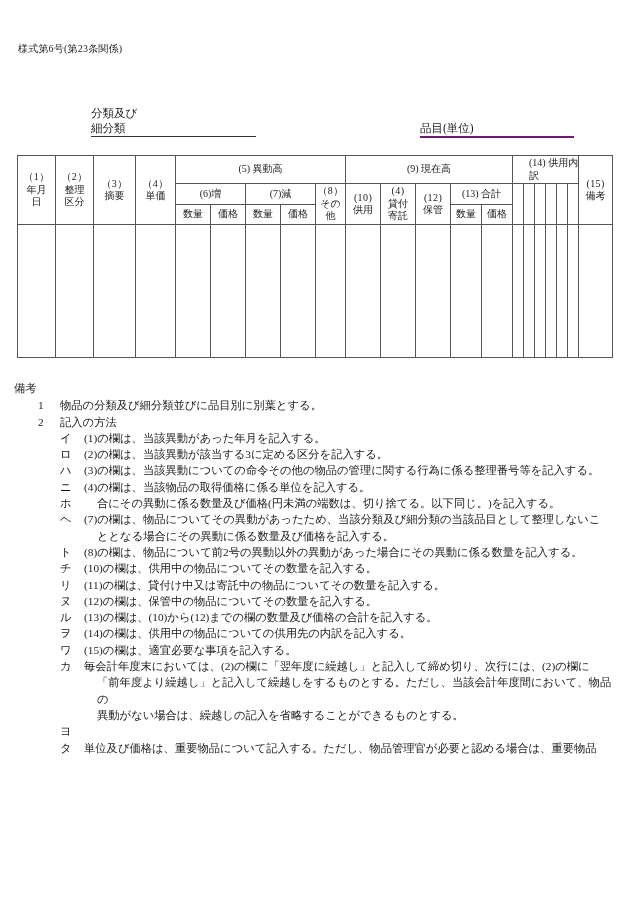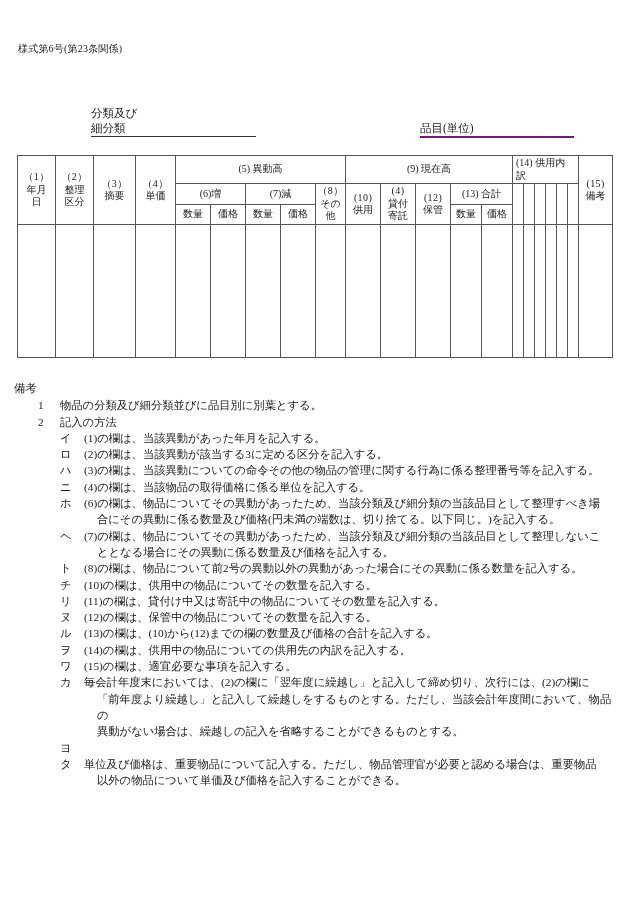--- a/index.html
+++ b/index.html
@@ -183,21 +183,21 @@
       </td>
       <td rowspan="3" class="vstack">
         <div class="num nw">（4）</div>
         <div class="nw">単価</div>
       </td>
 
       <td colspan="5" class="nw">(5) 異動高</td>
 
       <td colspan="5" class="nw">(9) 現在高</td>
 
-      <td colspan="6" rowspan="1" class="vstack" style="text-align:left;padding-left:3px">
+      <td colspan="6" rowspan="1" class="vstack" style="text-align:left;padding-left:16px">
         <div class="nw">(14) 供用内</div>
         <div class="nw">訳</div>
       </td>
 
       <td rowspan="3" class="vstack">
         <div class="num nw">(15)</div>
         <div class="nw">備考</div>
       </td>
     </tr>
 
@@ -307,21 +307,20 @@
     <div class="sub-item">
       <span class="mk">ニ</span>
       <span class="tx">
         <span>(4)の欄は、当該物品の取得価格に係る単位を記入する。</span>
       </span>
     </div>
 
     <div class="sub-item">
       <span class="mk">ホ</span>
       <span class="tx">
-        <span>(6)の欄は、物品についてその異動があったため、当該分類及び細分類の当該品目として整理すべき場</span>
         <span class="cont">合にその異動に係る数量及び価格(円未満の端数は、切り捨てる。以下同じ。)を記入する。</span>
       </span>
     </div>
 
     <div class="sub-item">
       <span class="mk">ヘ</span>
       <span class="tx">
         <span>(7)の欄は、物品についてその異動があったため、当該分類及び細分類の当該品目として整理しないこ</span>
         <span class="cont">ととなる場合にその異動に係る数量及び価格を記入する。</span>
       </span>
@@ -388,18 +387,17 @@
     <div class="sub-item">
       <span class="mk">ヨ</span>
       <span class="tx">
       </span>
     </div>
 
     <div class="sub-item">
       <span class="mk">タ</span>
       <span class="tx">
         <span>単位及び価格は、重要物品について記入する。ただし、物品管理官が必要と認める場合は、重要物品</span>
-        <span class="cont">以外の物品について単価及び価格を記入することができる。</span>
       </span>
     </div>
 
   </div>
 </div>
 
 </body></html>

